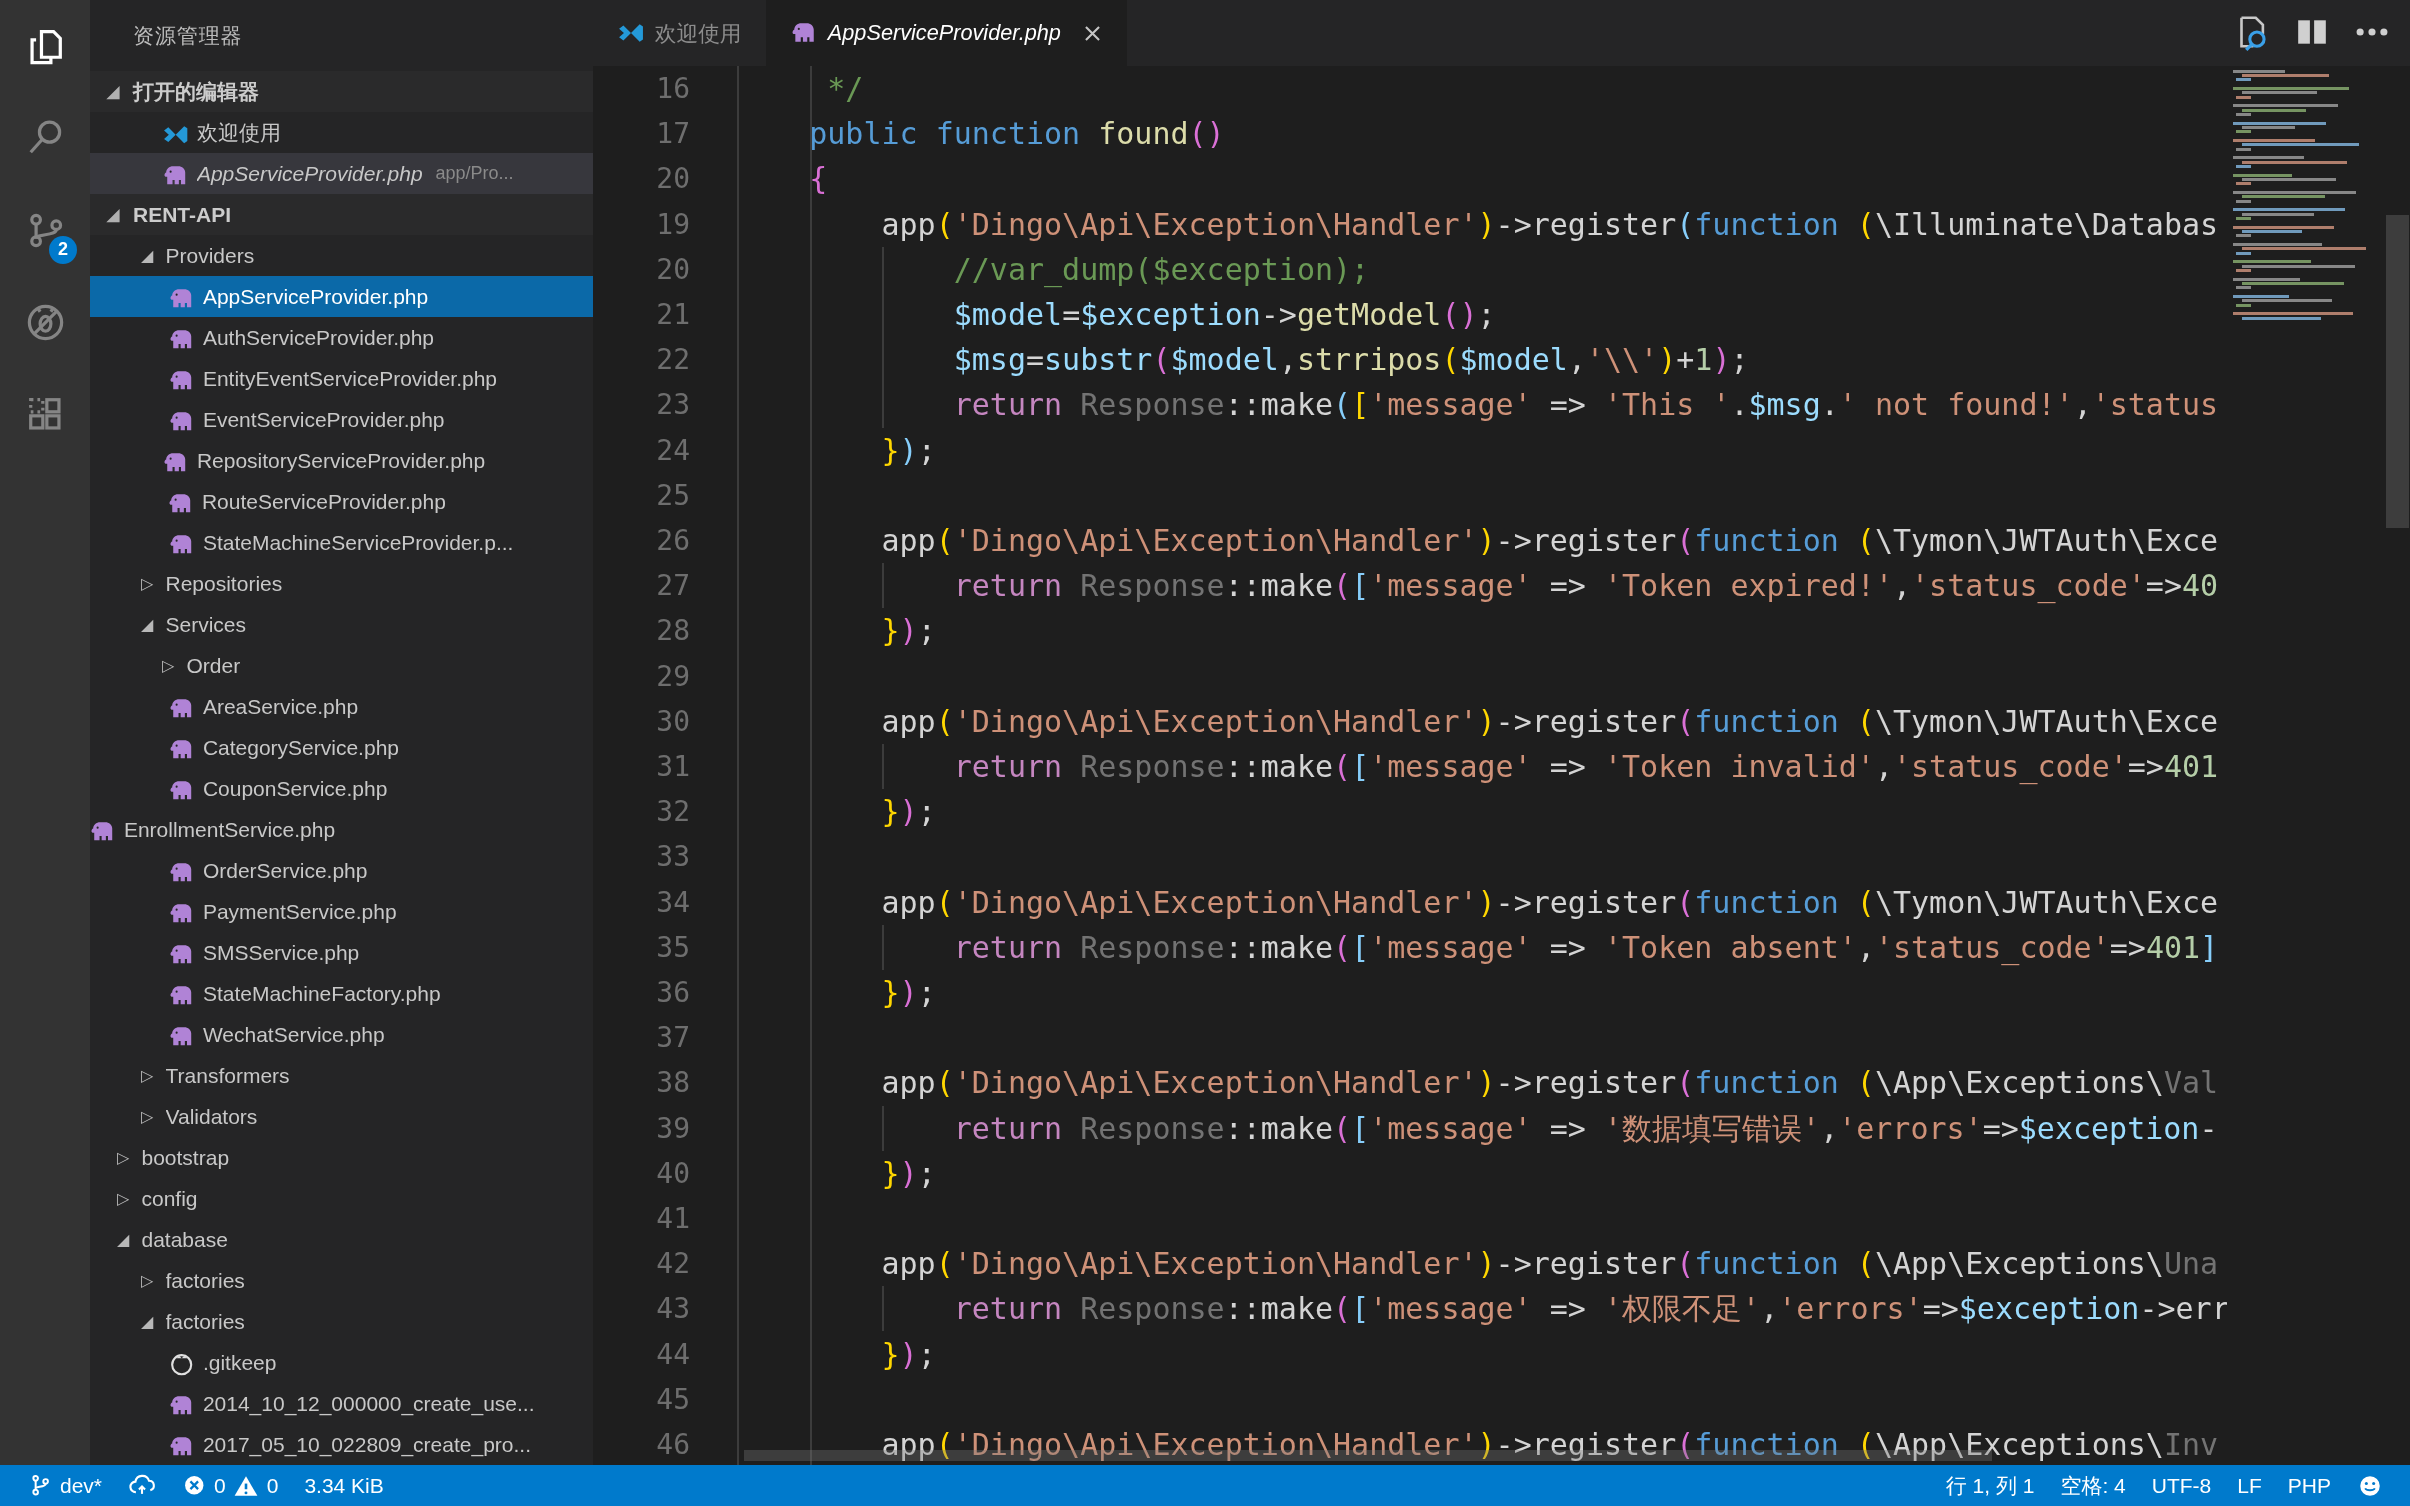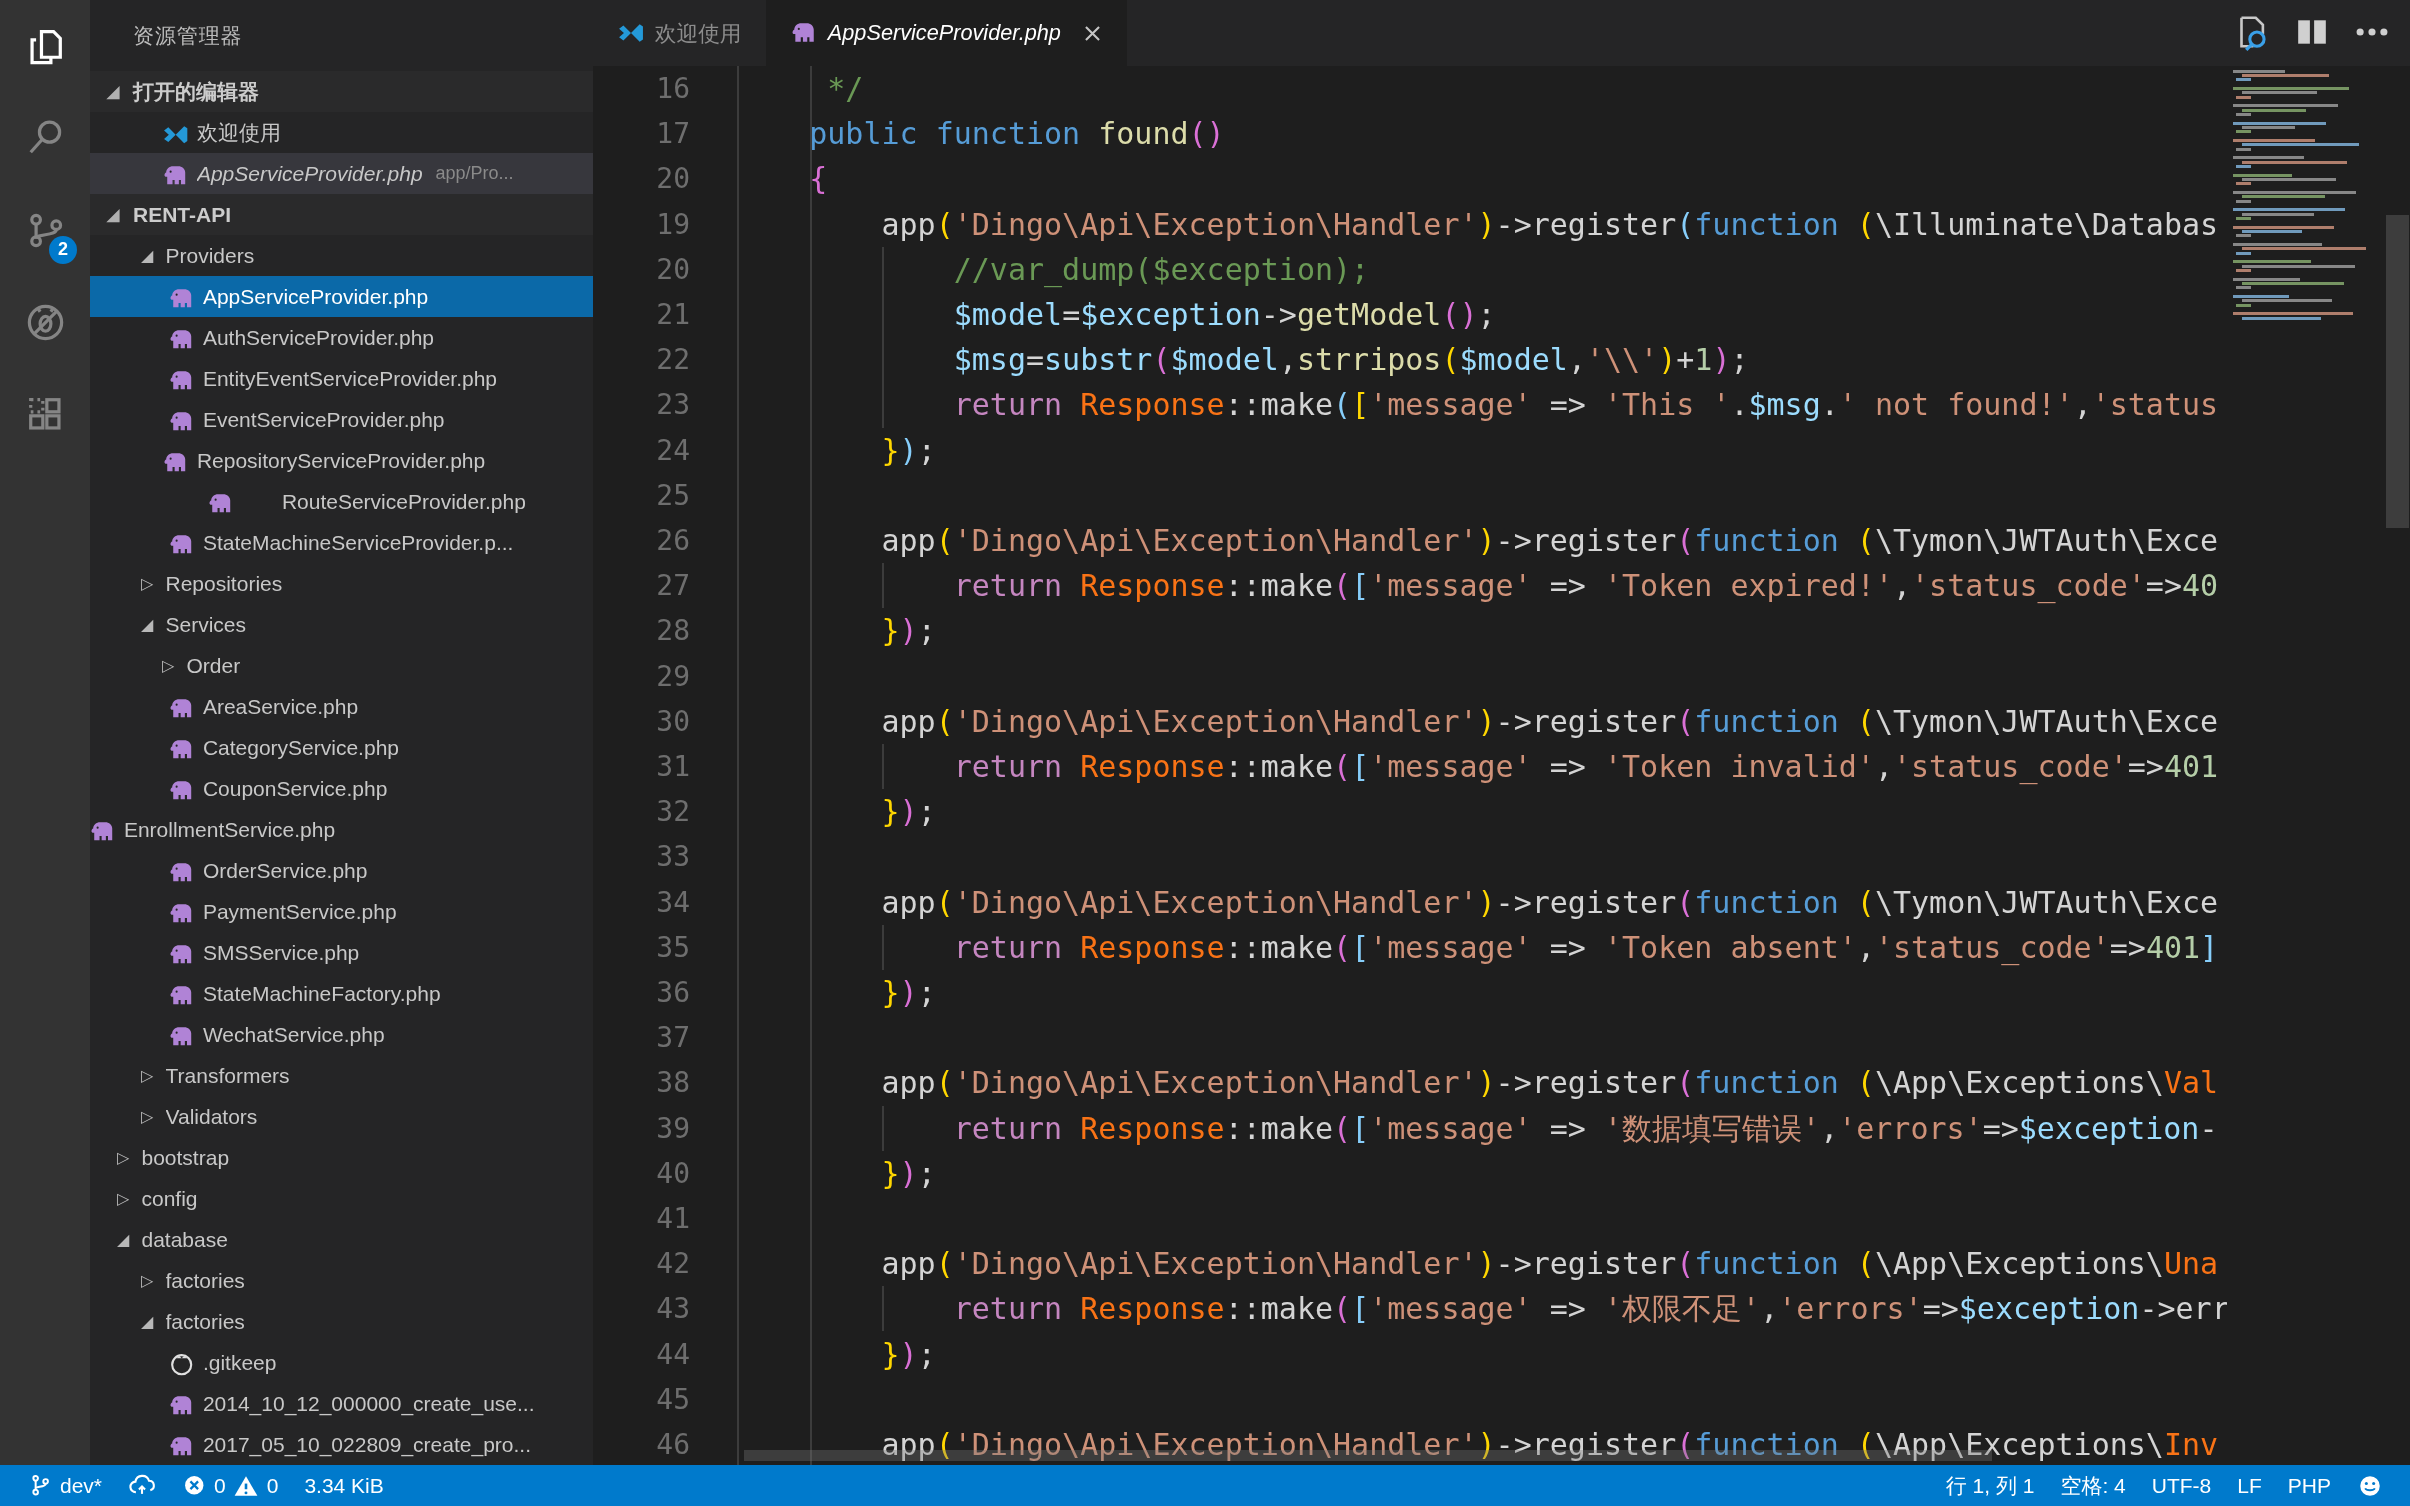--- a/index.html
+++ b/index.html
@@ -37,21 +37,21 @@
   
   #editor-actions{left:2232px;top:0;width:179px;height:66px;display:flex;align-items:center;gap:24.5px;background:#252526;}
   
   #editor{left:593px;top:66px;width:1634px;height:1399px;background:#1e1e1e;overflow:hidden;}
   .guide{position:absolute;width:1.9px;background:#3c3c3c;}
   .codeline{position:absolute;left:0;height:45px;line-height:45px;white-space:pre;
             font-family:"DejaVu Sans Mono",monospace;font-size:30px;}
   .lnum{position:absolute;left:0;width:97px;text-align:right;color:#6e6e6e;font-size:28px;}
   .ltext{position:absolute;left:144px;}
   .tk-pl{color:#d4d4d4}.tk-kw{color:#569cd6}.tk-fn{color:#dcdcaa}.tk-str{color:#ce9178}
-  .tk-cmt{color:#6a9955}.tk-var{color:#9cdcfe}.tk-cls{color:#f97316}.tk-num{color:#b5cea8}
+  .tk-cmt{color:#6a9955}.tk-var{color:#9cdcfe}.tk-cls{color:#737373}.tk-num{color:#b5cea8}
   .tk-ret{color:#c586c0}.tk-b1{color:#ffd700}.tk-b2{color:#da70d6}.tk-b3{color:#87cefa}
   
   #minimap{left:2227px;top:66px;width:157px;height:1399px;background:#1e1e1e;overflow:hidden;}
   #vscroll{left:2386px;top:215px;width:22.6px;height:313px;background:rgba(121,121,121,.35);}
   #hscroll{left:744px;top:1450px;width:1248px;height:11.3px;background:rgba(121,121,121,.35);}
   
   #statusbar{left:0;top:1465px;width:2411px;height:41px;background:#007acc;color:#ffffff;
              display:flex;align-items:center;font-size:21px;}
   .st-item{display:flex;align-items:center;gap:7.5px;padding:0 13px;height:41px;}
   .st-right{margin-left:auto;display:flex;align-items:center;}
@@ -160,21 +160,21 @@
           </svg></span>
         <span class="lbl">EventServiceProvider.php</span>
       </div>
       <div class="row" style="padding-left: 73px;">
         <span class="fileicon"><svg width="25.4" height="25.4" viewBox="0 0 24 24">
             <path fill="#b083d6" d="M3 9c0-3.5 3-6 6.5-6h5C18 3 21 5.5 21 9v11h-4v-4h-2v4h-4v-4H9v4H4v-7H3c-.9 0-1.6-.7-1.6-1.5S2.1 9 3 9z"></path>
             <circle cx="7.2" cy="8.2" r="1" fill="#252526"></circle>
           </svg></span>
         <span class="lbl">RepositoryServiceProvider.php</span>
       </div>
-      <div class="row" style="padding-left: 118px; gap: 40px;">
+      <div class="row" style="padding-left: 78px;">
         <span class="fileicon"><svg width="25.4" height="25.4" viewBox="0 0 24 24">
             <path fill="#b083d6" d="M3 9c0-3.5 3-6 6.5-6h5C18 3 21 5.5 21 9v11h-4v-4h-2v4h-4v-4H9v4H4v-7H3c-.9 0-1.6-.7-1.6-1.5S2.1 9 3 9z"></path>
             <circle cx="7.2" cy="8.2" r="1" fill="#252526"></circle>
           </svg></span>
         <span class="lbl">RouteServiceProvider.php</span>
       </div>
       <div class="row" style="padding-left: 79px;">
         <span class="fileicon"><svg width="25.4" height="25.4" viewBox="0 0 24 24">
             <path fill="#b083d6" d="M3 9c0-3.5 3-6 6.5-6h5C18 3 21 5.5 21 9v11h-4v-4h-2v4h-4v-4H9v4H4v-7H3c-.9 0-1.6-.7-1.6-1.5S2.1 9 3 9z"></path>
             <circle cx="7.2" cy="8.2" r="1" fill="#252526"></circle>

